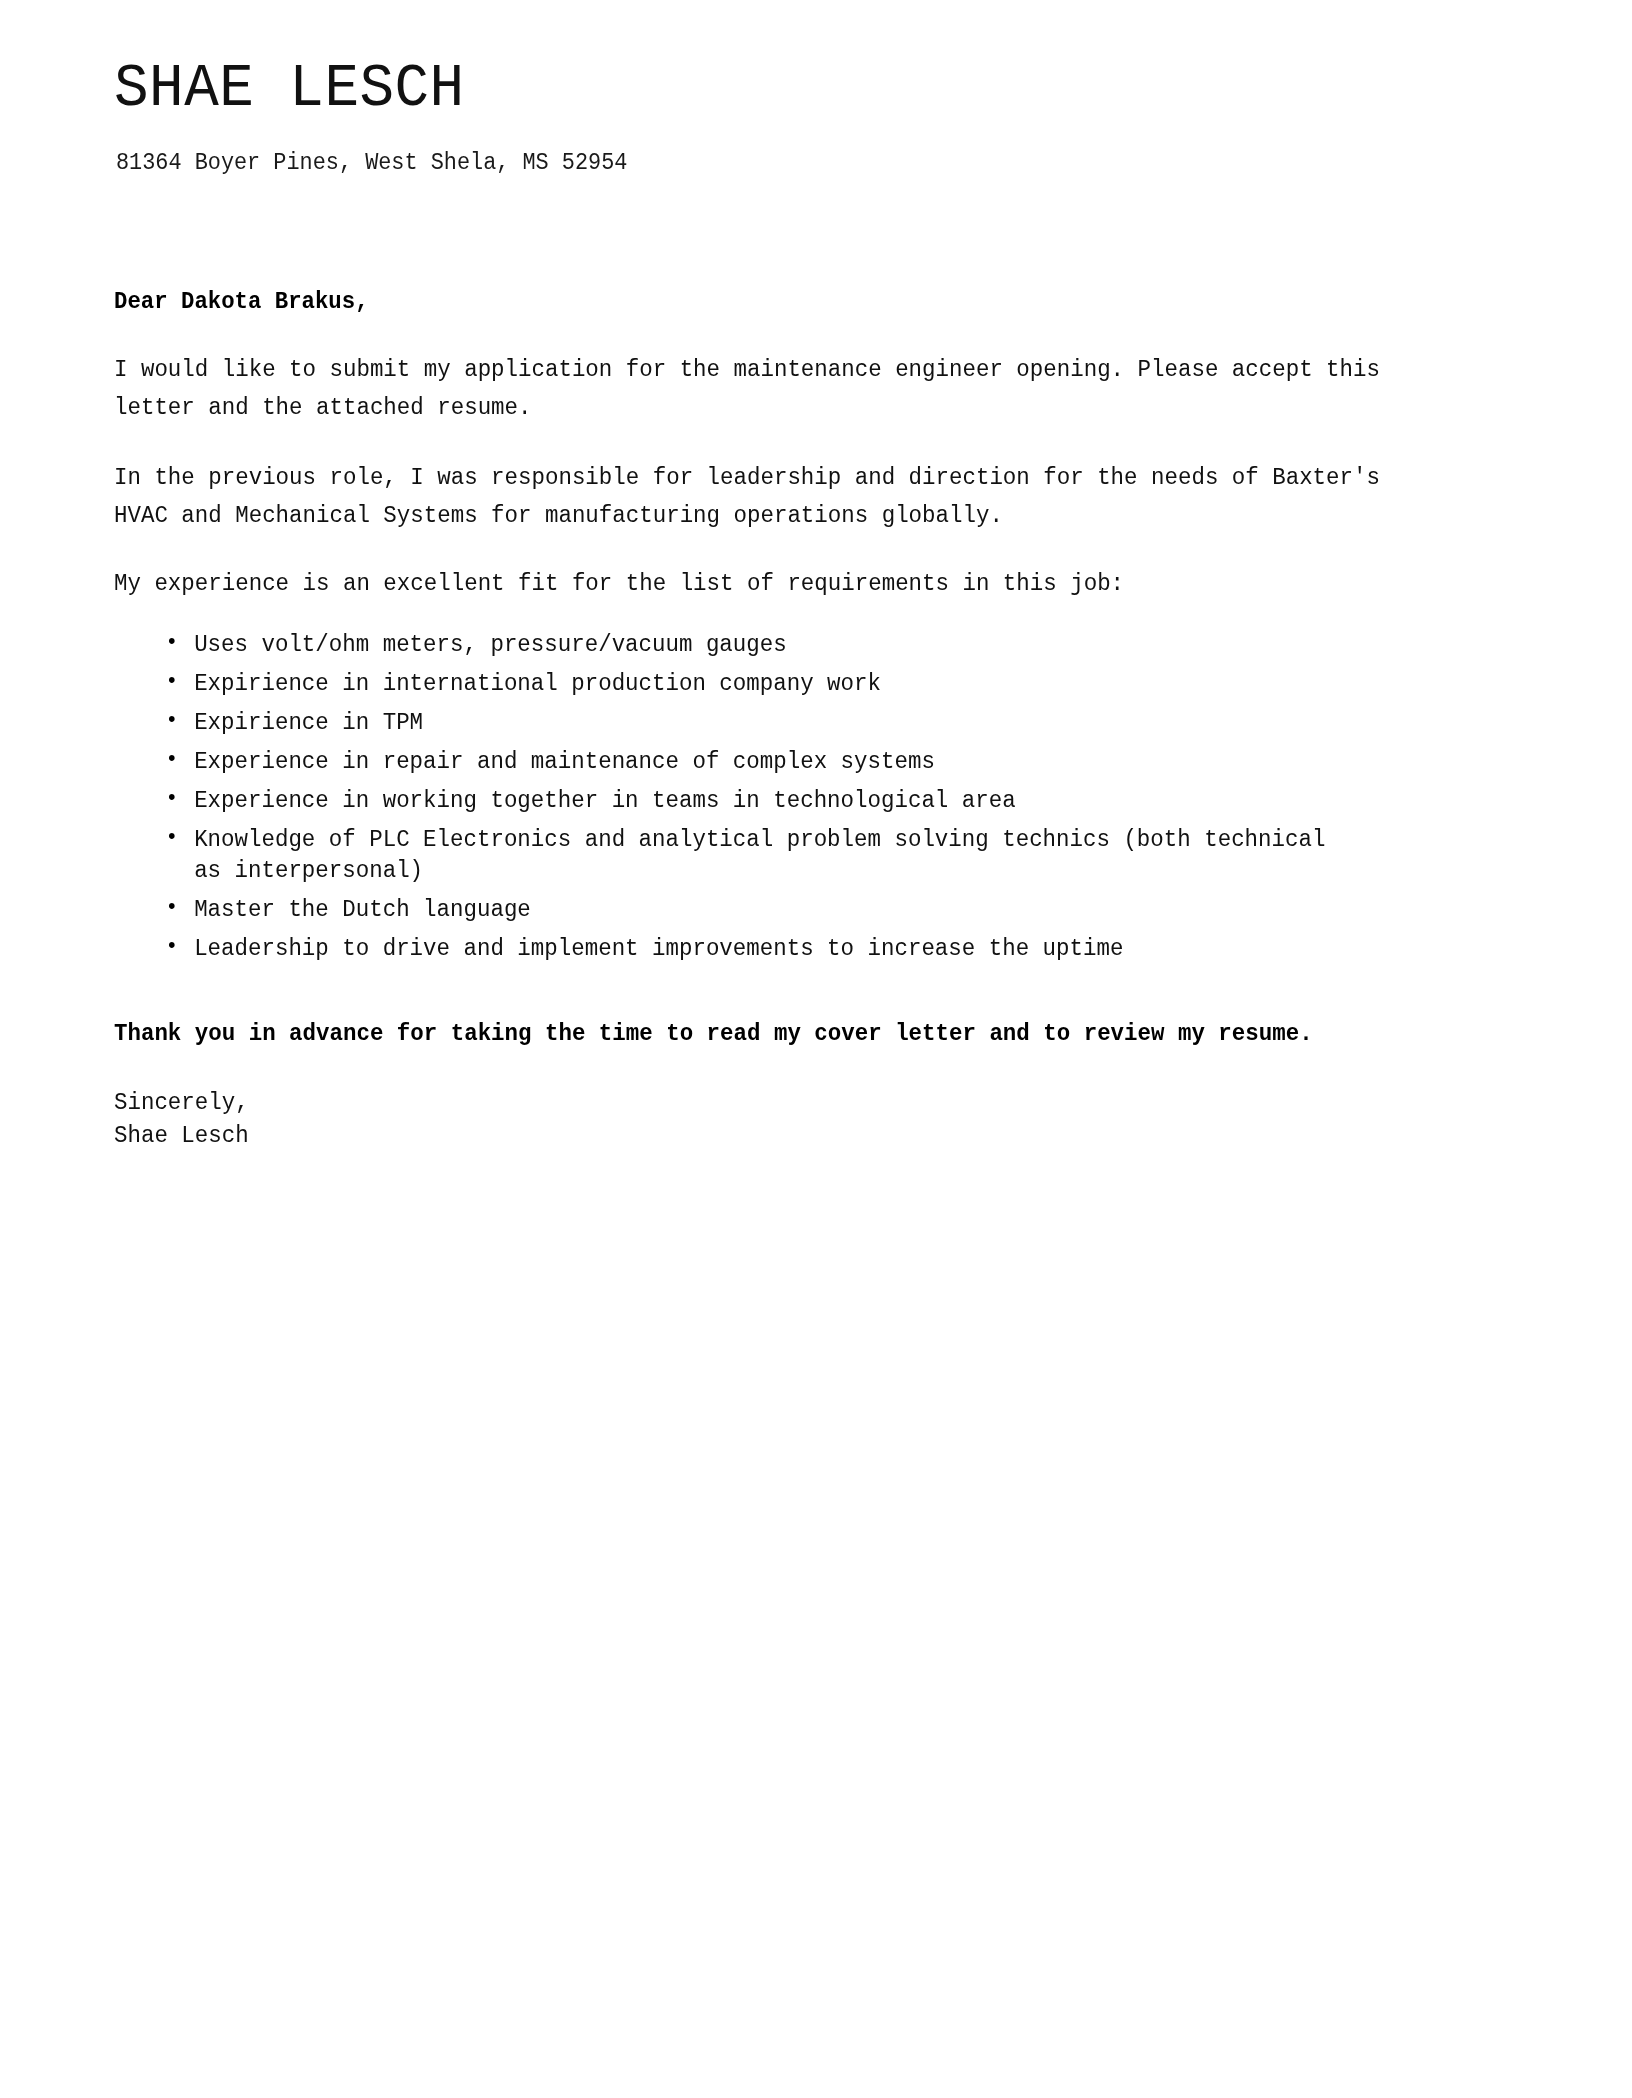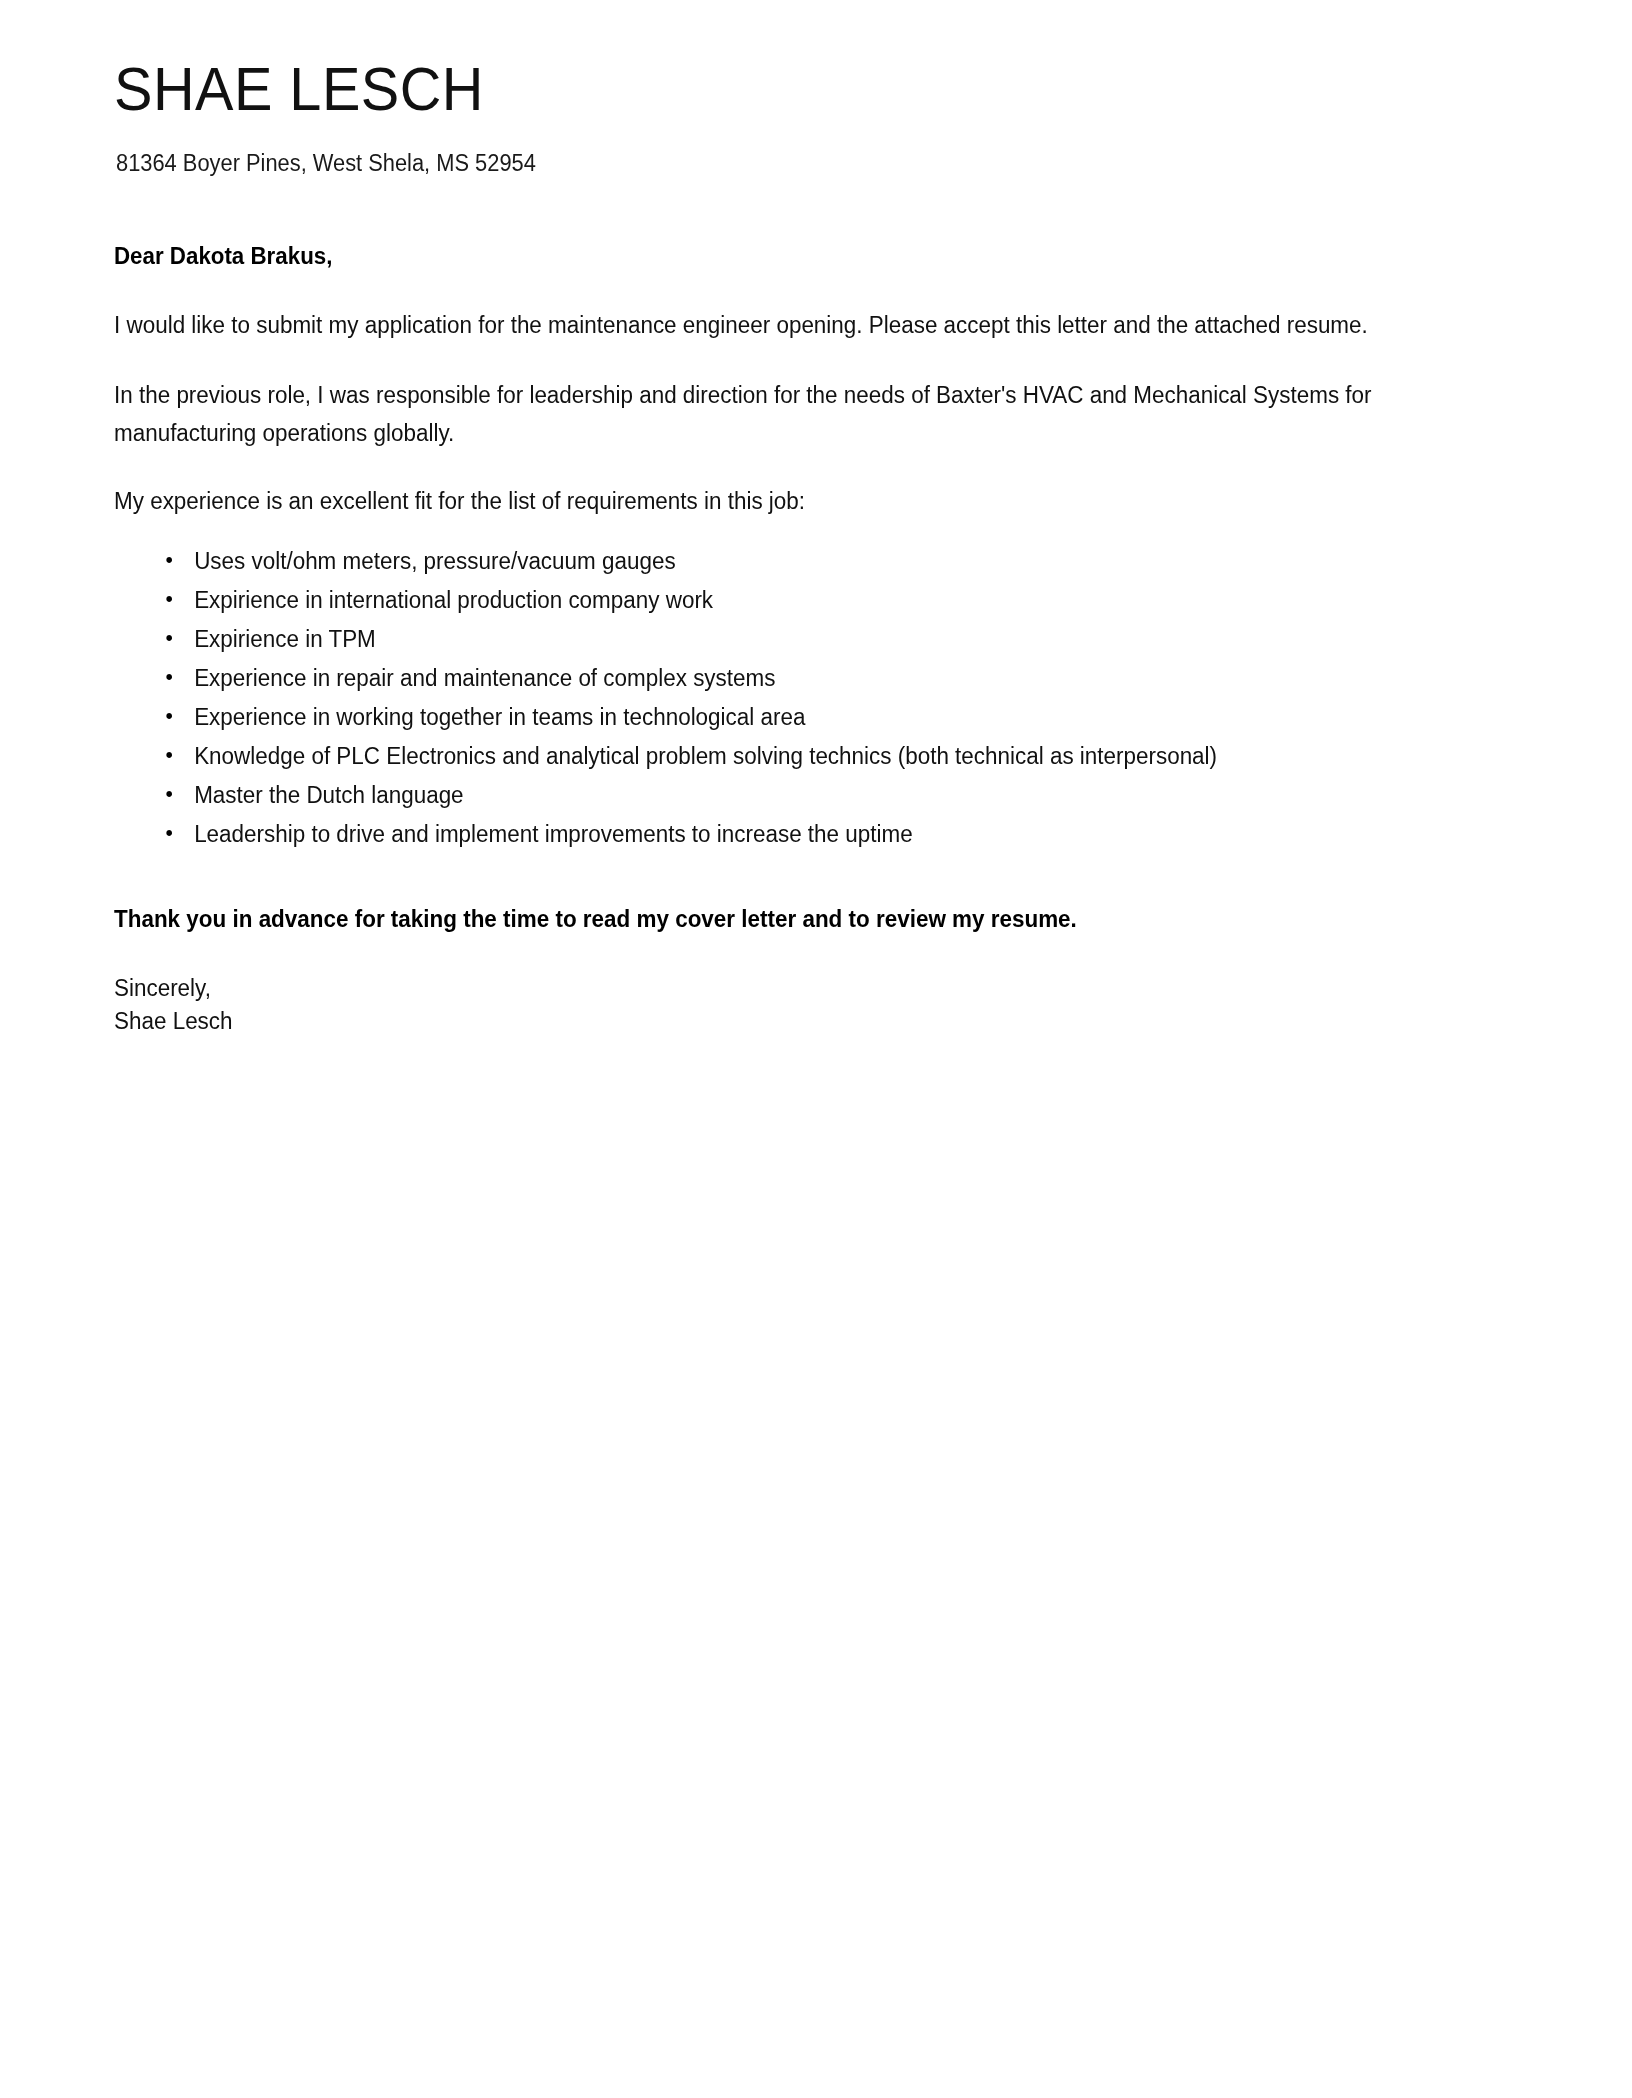--- a/index.html
+++ b/index.html
@@ -12,20 +12,21 @@
     color: #000000;
   }
   .page {
     position: relative;
     width: 1632px;
     height: 1650px;
     background: #ffffff;
     box-sizing: border-box;
     padding: 54px 112px 0 112px;
     overflow: hidden;
+    font-family: Liberation Mono, monospace;
   }
   .letter {
     width: 1290px;
   }
   
   .name {
     font-size: 62px;
     font-weight: 300;
     letter-spacing: 0.5px;
     line-height: 1.12;
@@ -40,21 +41,21 @@
     font-weight: 400;
     line-height: 1.4;
     margin: 24px 0 0 4px;
     color: #1a1a1a;
     transform: scaleX(0.95);
     transform-origin: left center;
     white-space: nowrap;
   }
   
   .body-block {
-    margin-top: 59px;
+    margin-top: 104px;
   }
   .salutation {
     font-size: 23.5px;
     font-weight: 700;
     line-height: 1.5;
     margin: 0 0 0 2px;
     color: #000000;
     transform: scaleX(0.95);
     transform-origin: left center;
   }

